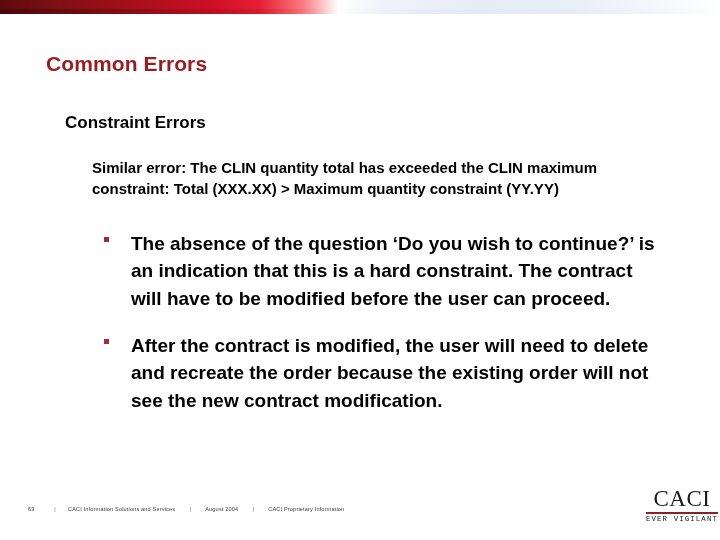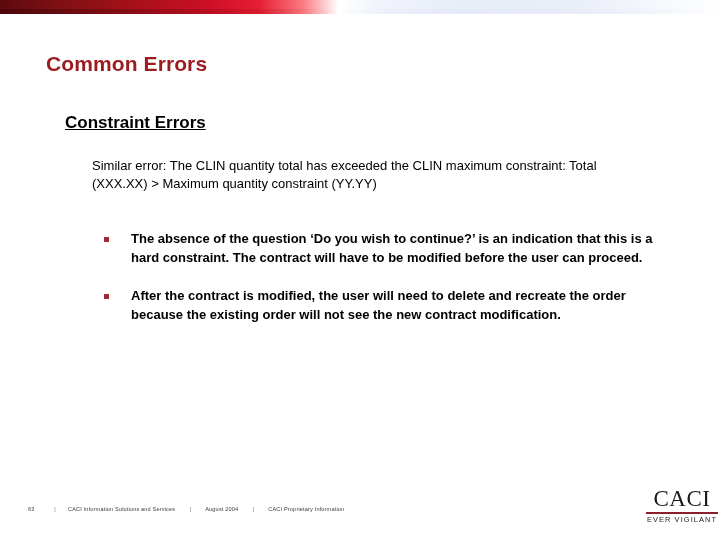--- a/index.html
+++ b/index.html
@@ -95,53 +95,52 @@
 
   
   .subtitle {
     position: absolute;
     left: 65px;
     top: 99px;
     font-size: 17px;
     font-weight: bold;
     color: #000000;
     white-space: nowrap;
-    text-decoration: underline;
   }
 
   
   .body-block {
     position: absolute;
     left: 92px;
     top: 157px;
     width: 508px;
   }
   .lead-paragraph {
-    font-size: 13px;
-    font-weight: normal;
+    font-size: 15px;
+    font-weight: bold;
     color: #000000;
     line-height: 1.42;
     margin: 0;
   }
 
   
   .bullet-list {
     position: absolute;
     left: 104px;
     top: 230px;
     width: 552px;
     margin: 0;
     padding: 0;
     list-style: none;
   }
   .bullet-item {
     position: relative;
     padding-left: 27px;
     margin-bottom: 20px;
-    font-size: 13px;
+    font-size: 19px;
     font-weight: bold;
     color: #000000;
     line-height: 1.44;
   }
   .bullet-item:last-child {
     margin-bottom: 8px;
   }
   .bullet-marker {
     position: absolute;
     left: 0;
@@ -194,21 +193,21 @@
     color: #1a1a1a;
     font-weight: normal;
   }
   .logo-rule {
     width: 72px;
     height: 2px;
     background: #8c1f2b;
     margin: 2px auto 1px auto;
   }
   .logo-tagline {
-    font-family: Liberation Sans, sans-serif;
+    font-family: Liberation Mono, monospace;
     font-size: 7.4px;
     letter-spacing: 1.1px;
     color: #1a1a1a;
   }
 </style>
 </head>
 <body>
 
 <div class="slide">
 

